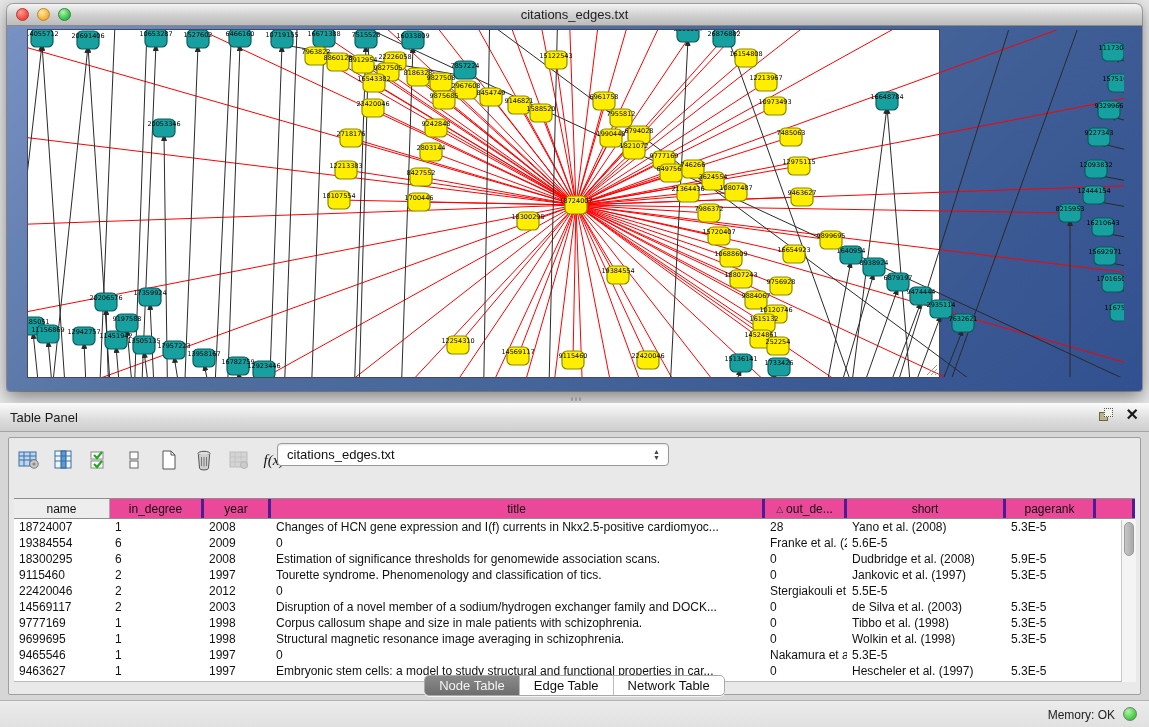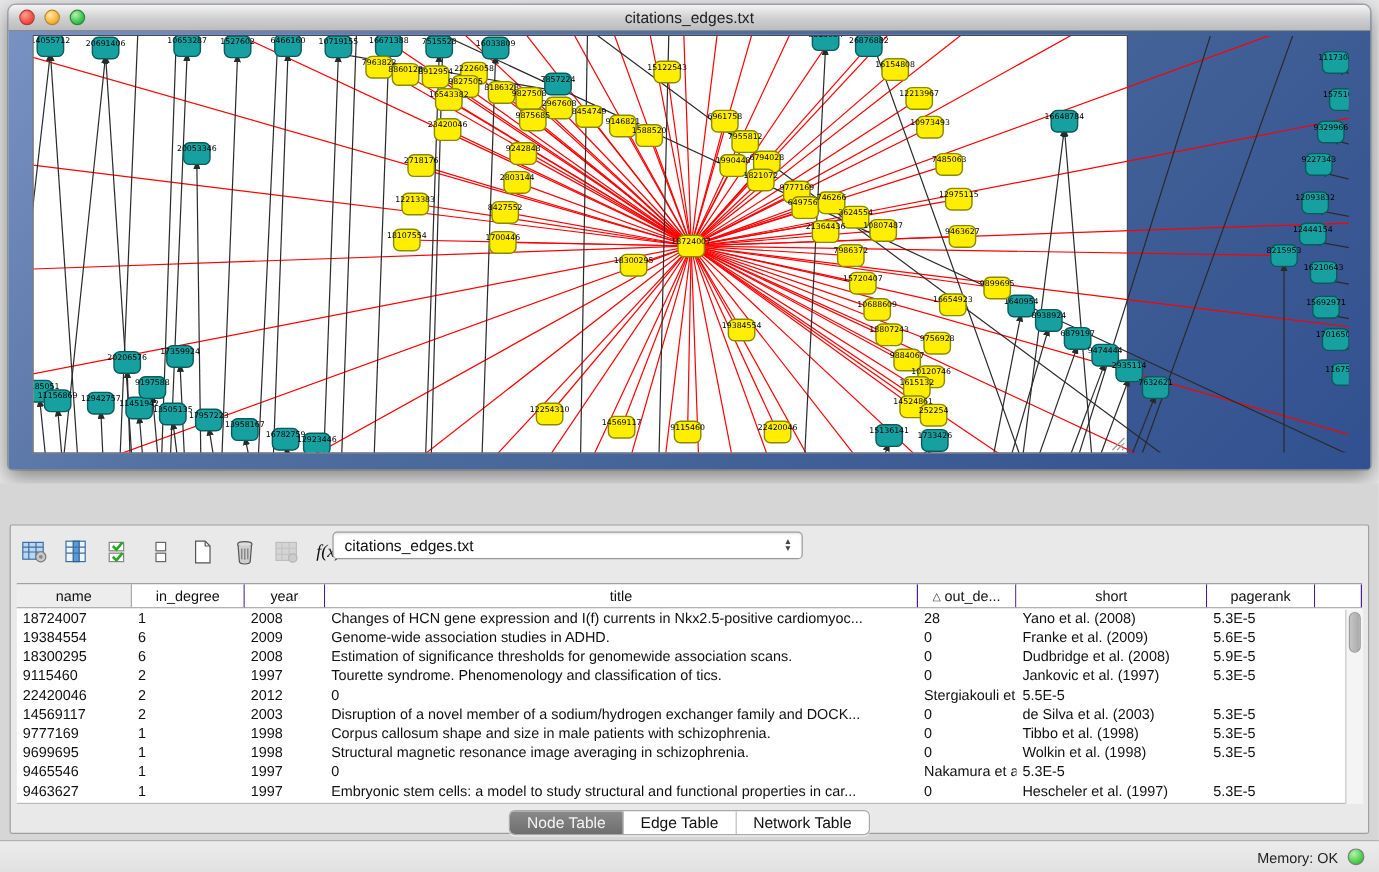--- a/index.html
+++ b/index.html
@@ -43,24 +43,24 @@
   .toolbar { position:absolute; left:8px; top:6px; height:32px; display:flex; align-items:center; gap:11px; }
   .tbtn { width:24px; height:24px; display:flex; align-items:center; justify-content:center; }
   .fx { font-family:"Liberation Serif", serif; font-style:italic; font-size:15px; color:#111; }
   .combo { position:absolute; left:268px; top:5px; width:392px; height:23px; background:#fff;
     border:1px solid #9a9a9a; border-radius:4px; box-shadow:inset 0 1px 2px rgba(0,0,0,.12);
     font-size:13px; color:#111; line-height:21px; padding-left:9px; }
   .combo .steppers { position:absolute; right:6px; top:2px; width:11px; height:18px;
     display:flex; flex-direction:column; align-items:center; justify-content:center; color:#444; }
   .combo .steppers span { font-size:7px; line-height:6px; }
 
-  .tbl { position:absolute; left:5px; right:5px; top:48px; }
+  .tbl { position:absolute; left:5px; right:5px; top:60px; }
   .tbl-head { display:grid; grid-template-columns:96px 94px 67px 494px 82px 159px 90px 1fr;
     height:21px; border-top:1px solid #8f8f8f; border-bottom:1px solid #8f8f8f; }
-  .th { background:#ffffff; border-right:1px solid #4c1d95; font-size:12px; color:#111;
+  .th { background:#ec4899; border-right:3px solid #4c1d95; font-size:12px; color:#111;
     display:flex; align-items:center; justify-content:center; overflow:hidden; white-space:nowrap; }
   .th.first { background:#ededed; border-right:1px solid #aaa; }
   .th .sort { font-size:9px; margin-right:3px; color:#333; }
   .tbl-body { background:#fff; border-bottom:1px solid #bbb; min-height:163px; }
   .tr { display:grid; grid-template-columns:96px 94px 67px 494px 82px 159px 90px 1fr; height:16px; }
   .td { font-size:12px; color:#111; white-space:nowrap; overflow:hidden; padding:0 2px 0 5px; line-height:16px; }
   .vscroll { position:absolute; right:-1px; top:22px; width:15px; height:162px;
     background:#f4f4f4; border-left:1px solid #c9c9c9; }
   .vscroll .thumb { position:absolute; left:2px; top:2px; width:10px; height:34px; border-radius:6px;
     background:linear-gradient(90deg,#c6c6c6,#a9a9a9); border:1px solid #9b9b9b; }
@@ -452,20 +452,35 @@
           <text x="548" y="173" text-anchor="middle" font-size="6.5" font-family="DejaVu Sans, sans-serif" fill="#000">18724007</text>
         </g>
     </svg>
     <svg class="grip" width="14" height="14">
       <path d="M13,3 L3,13 M13,7 L7,13 M13,11 L11,13" stroke="#9a9a9a" stroke-width="1" fill="none"></path>
     </svg>
   </div>
 </div>
 
 <div class="table-panel">
+  <div class="panel-header">
+    <div class="splitter">
+        <i></i>
+        <i></i>
+        <i></i>
+      </div>
+    <div class="panel-title">Table Panel</div>
+    <div class="panel-header-icons">
+      <span class="float-ic">
+          <span class="sq1"></span>
+          <span class="sq2"></span>
+        </span>
+      <span class="close-x">✕</span>
+    </div>
+  </div>
 
   <div class="panel-content">
     <div class="toolbar">
       <span class="tbtn">
         <svg width="22" height="22">
             <rect x="1" y="3" width="17" height="14" fill="#bcd6ee" stroke="#3c6ea5"></rect>
             <path d="M1,7 h17 M1,11 h17 M6,3 v14 M12,3 v14" stroke="#3c6ea5" stroke-width="1"></path>
             <circle cx="16" cy="15" r="4.2" fill="#c9c9c9" stroke="#777"></circle>
             <circle cx="16" cy="15" r="1.6" fill="#888"></circle>
           </svg>
@@ -555,21 +570,20 @@
             <div class="td">Changes of HCN gene expression and I(f) currents in Nkx2.5-positive cardiomyoc...</div>
             <div class="td">28</div>
             <div class="td">Yano et al. (2008)</div>
             <div class="td">5.3E-5</div>
             <div class="td"></div>
           </div>
           <div class="tr">
             <div class="td">19384554</div>
             <div class="td">6</div>
             <div class="td">2009</div>
-            <div class="td">Genome-wide association studies in ADHD.</div>
             <div class="td">0</div>
             <div class="td">Franke et al. (2009)</div>
             <div class="td">5.6E-5</div>
             <div class="td"></div>
           </div>
           <div class="tr">
             <div class="td">18300295</div>
             <div class="td">6</div>
             <div class="td">2008</div>
             <div class="td">Estimation of significance thresholds for genomewide association scans.</div>

